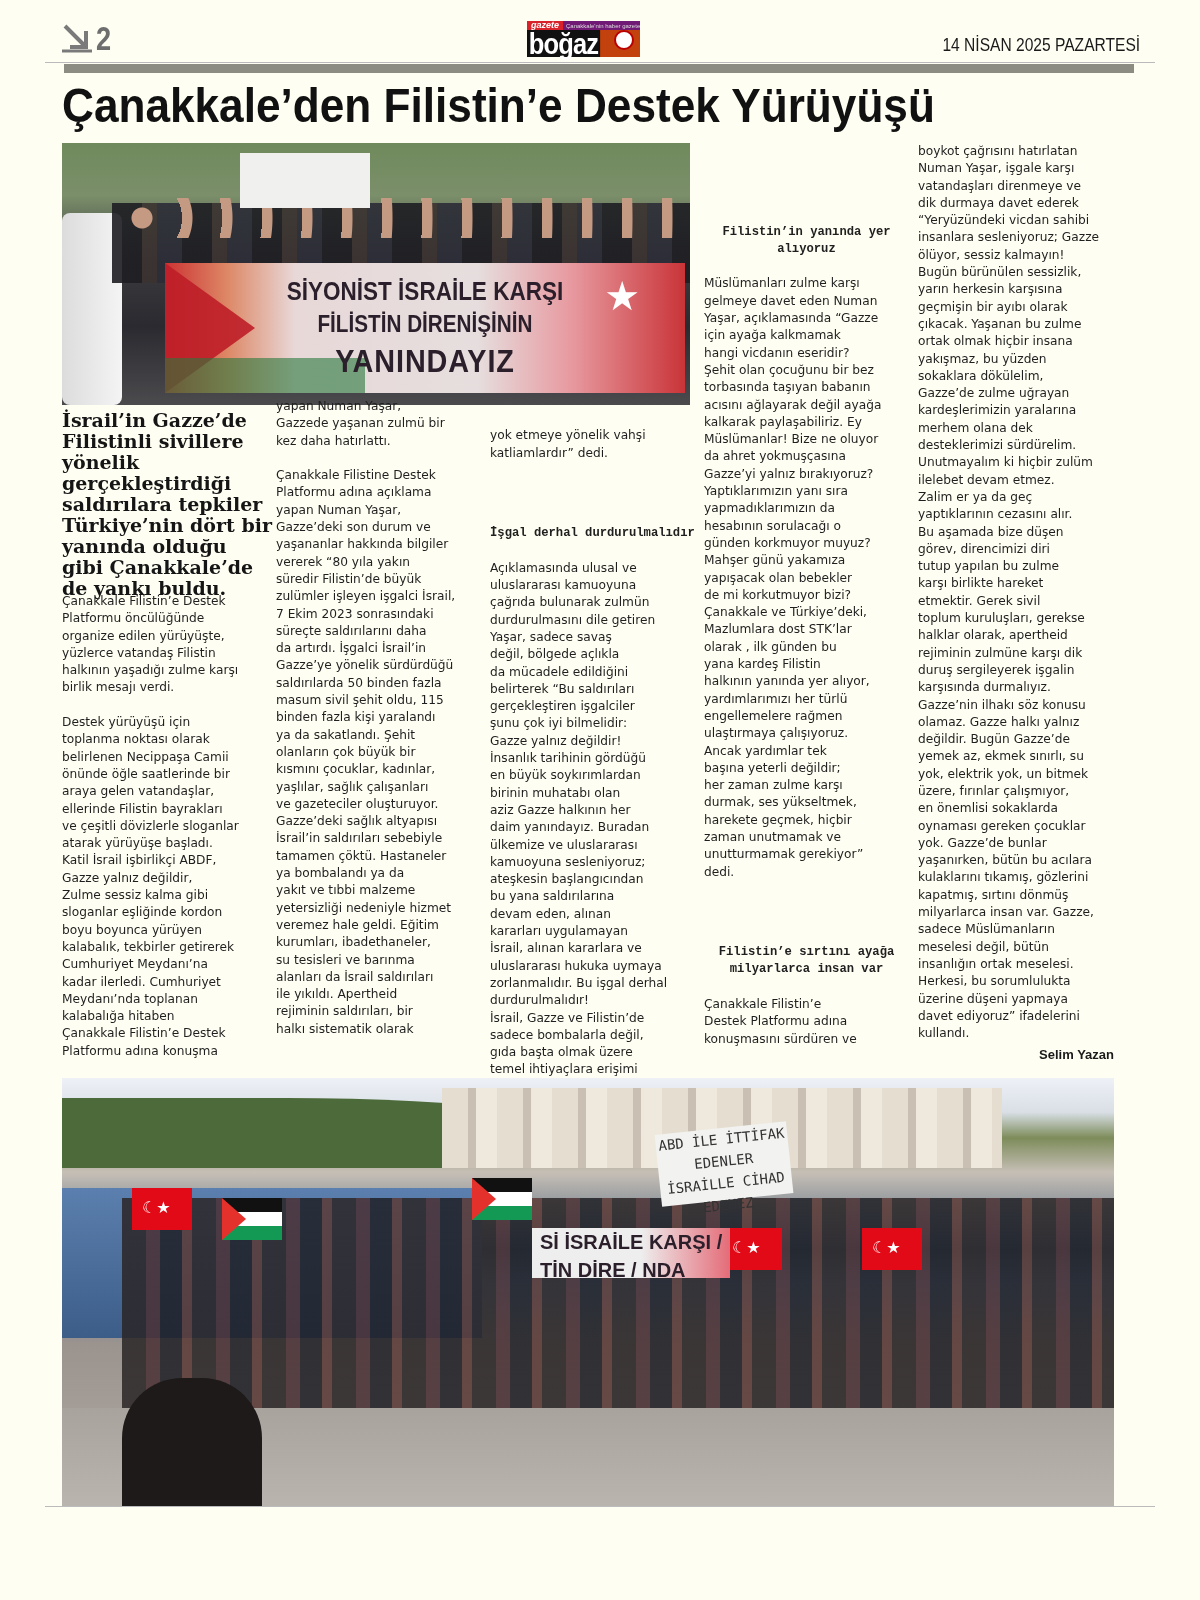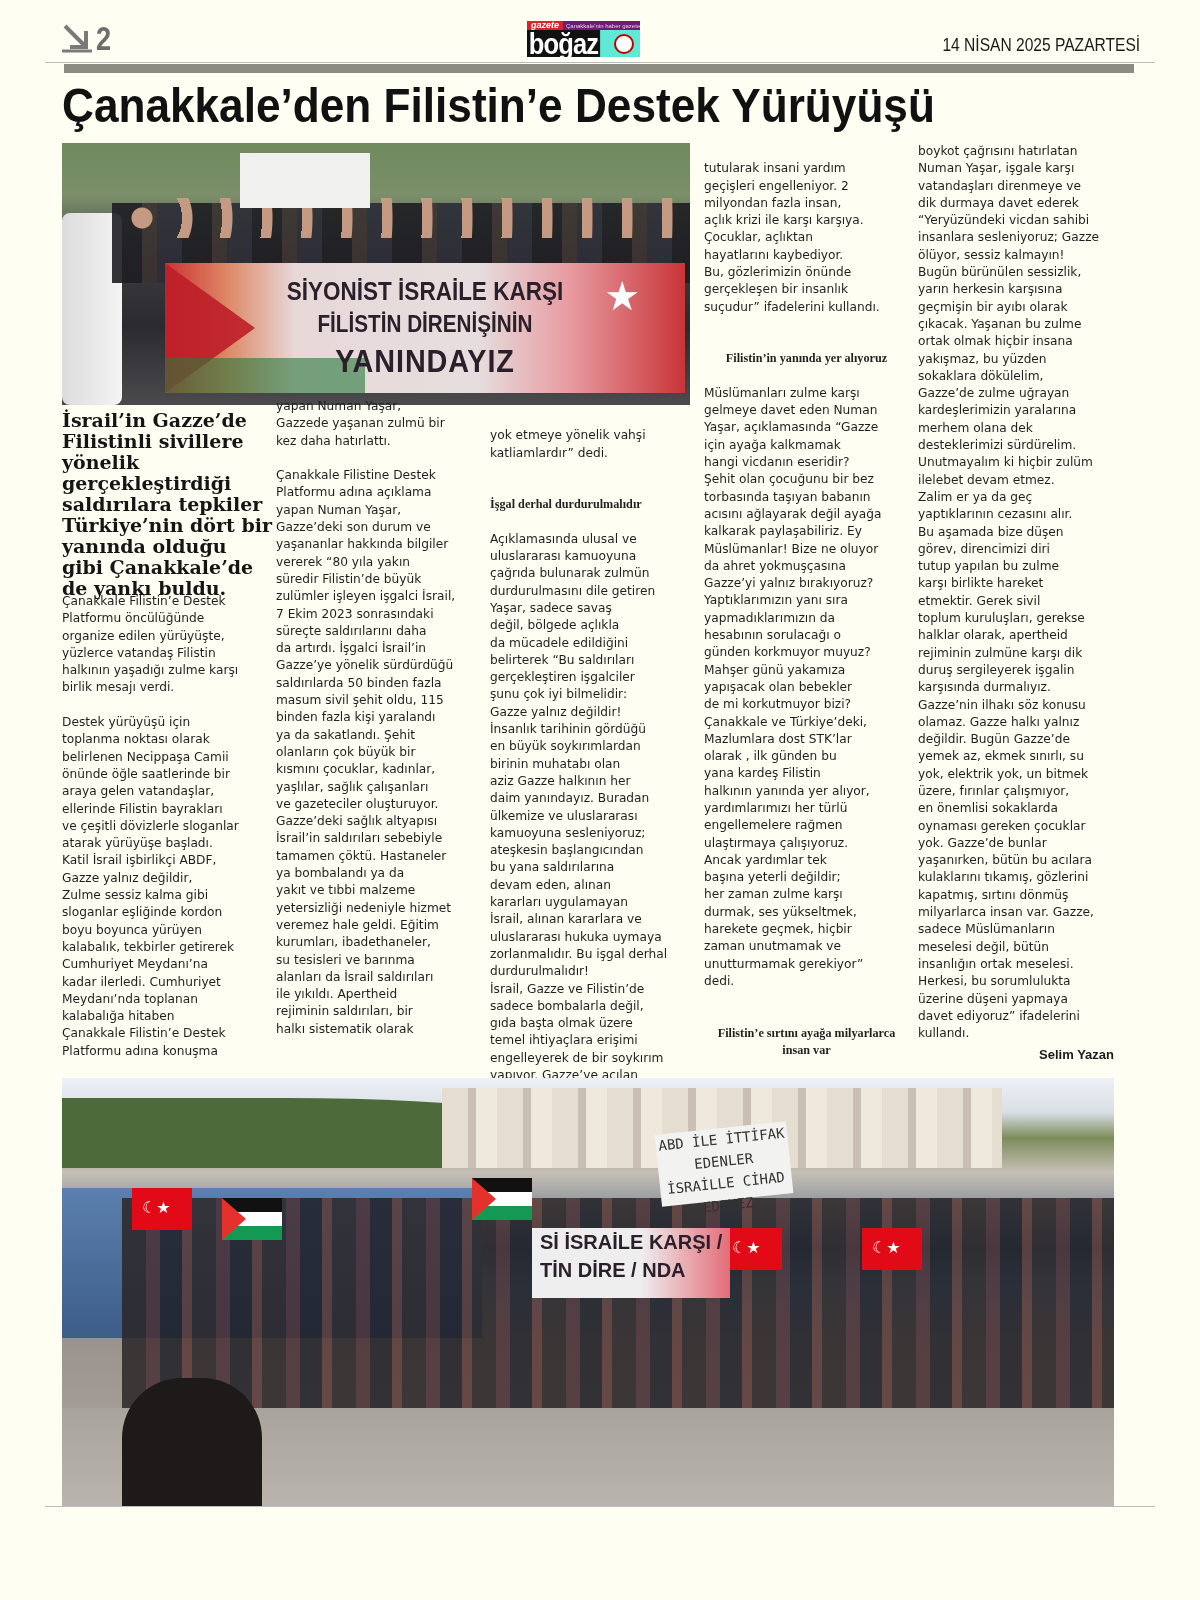--- a/index.html
+++ b/index.html
@@ -6,21 +6,21 @@
   body { width:1200px; height:1600px; background:#fffef2; position:relative; overflow:hidden; font-family:"Liberation Sans", sans-serif; color:#1a1a1a; }
   .abs { position:absolute; }
   
   .page-no { left:62px; top:18px; height:40px; display:flex; align-items:center; }
   .arrow-ico { width:30px; height:30px; position:relative; margin-right:4px; }
   .page-num { font-family:"Liberation Sans", sans-serif; font-weight:bold; font-size:34px; color:#6e6e6e; transform:scaleX(0.8); transform-origin:left; }
   .logo { left:527px; top:21px; width:113px; height:36px; }
   .logo .top { height:9px; background:#701a75; display:flex; align-items:center; }
   .logo .gz { color:#fff; font-style:italic; font-weight:bold; font-size:9px; padding:0 4px; background:#d8232a; height:9px; line-height:9px; }
   .logo .slogan { color:#ddd; font-size:6px; padding-left:3px; white-space:nowrap; overflow:hidden; }
-  .logo .bot { height:27px; background:#5eead4; display:flex; align-items:center; }
+  .logo .bot { height:27px; background:#c2410c; display:flex; }
   .logo .bogaz { font-weight:bold; font-size:30px; color:#fff; background:#111; line-height:27px; padding:0 2px; letter-spacing:-1px; transform:scaleX(0.85); transform-origin:left; }
   .logo .seal { width:16px; height:16px; border-radius:50%; background:#fff; border:2px solid #b00; margin-left:auto; margin-right:6px; }
   .date { right:60px; top:34px; font-size:19px; color:#1a1a1a; transform:scaleX(0.82); transform-origin:right; white-space:nowrap; }
   .hr-thin { left:45px; top:62px; width:1110px; height:1px; background:#bbb; }
   .hr-bar { left:64px; top:64px; width:1070px; height:9px; background:#8c8c82; }
   .headline { left:62px; top:78px; width:1080px; font-family:"Liberation Sans", sans-serif; font-weight:bold; font-size:48px; letter-spacing:0px; color:#111; white-space:nowrap; transform:scaleX(0.92); transform-origin:left; }
   
   .photo1 { left:62px; top:143px; width:628px; height:262px; overflow:hidden; background:linear-gradient(180deg,#6f8a5c 0%,#7b8f6a 20%,#3c3b3f 45%,#2a2a30 70%,#4b4b4e 100%); }
   .photo1 .car { left:0; top:70px; width:60px; height:192px; background:linear-gradient(90deg,#dcdcdc,#f4f4f4); border-radius:8px; }
   .photo1 .crowd { left:50px; top:60px; width:580px; height:80px; background:repeating-linear-gradient(90deg,#1d1d22 0 30px,#3a3230 30px 45px,#2b2c36 45px 70px); opacity:0.9; }
@@ -38,31 +38,31 @@
   .photo2 .hill { left:0; top:20px; width:560px; height:70px; background:#4d6a3b; border-radius:0 60% 0 0; position:absolute; }
   .photo2 .city { left:380px; top:10px; width:560px; height:80px; position:absolute; background:repeating-linear-gradient(90deg,#e4ddd0 0 26px,#c9bfb2 26px 34px,#efe8dc 34px 55px); }
   .photo2 .water { left:0; top:110px; width:420px; height:150px; position:absolute; background:linear-gradient(180deg,#5b7fae,#3c5d88); }
   .photo2 .crowd { left:60px; top:120px; width:1000px; height:230px; position:absolute; background:repeating-linear-gradient(90deg,#2a2526 0 24px,#4a3034 24px 38px,#1e1f25 38px 60px,#5b3a36 60px 70px); opacity:0.85; }
   .photo2 .sign { left:596px; top:50px; width:132px; height:72px; position:absolute; background:#f2f2f0; color:#333; font-size:14px; font-family:"DejaVu Sans Mono", monospace; text-align:center; line-height:22px; transform:rotate(-6deg); }
   .photo2 .flag { position:absolute; width:60px; height:42px; background:#e30a17; }
   .photo2 .flag::after { content:"☾★"; color:#fff; font-size:16px; position:absolute; left:10px; top:10px; }
   .photo2 .pflag { position:absolute; width:60px; height:42px; background:linear-gradient(180deg,#111 0 33%,#fff 33% 66%,#149954 66% 100%); }
   .photo2 .pflag::before { content:""; position:absolute; left:0; top:0; border-top:21px solid transparent; border-bottom:21px solid transparent; border-left:24px solid #e4312b; }
   .photo2 .walkway { left:0; top:330px; width:1052px; height:98px; position:absolute; background:linear-gradient(180deg,#a9a39d,#bab4ae); }
-  .photo2 .banner2 { left:470px; top:150px; width:190px; height:70px; position:absolute; background:linear-gradient(90deg,#eee 0,#eee 55%,#e46c78 100%); color:#2a1f2a; font-weight:bold; font-size:20px; line-height:28px; padding-left:8px; }
+  .photo2 .banner2 { left:470px; top:150px; width:190px; height:50px; position:absolute; background:linear-gradient(90deg,#eee 0,#eee 55%,#e46c78 100%); color:#2a1f2a; font-weight:bold; font-size:20px; line-height:28px; padding-left:8px; }
   .photo2 .hood { left:60px; top:300px; width:140px; height:128px; position:absolute; background:#1e1a19; border-radius:60px 60px 0 0; }
   
   .col { position:absolute; font-family:"DejaVu Sans", sans-serif; font-size:12.2px; line-height:17.3px; color:#1f1f1f; white-space:pre-line; }
   .lead { left:62px; top:410px; width:212px; font-family:"DejaVu Serif", serif; font-weight:bold; font-size:19px; line-height:21px; white-space:normal; color:#151515; }
   .c1 { left:62px; top:593px; width:212px; }
   .c2 { left:276px; top:398px; width:212px; }
   .c3 { left:490px; top:410px; width:212px; }
   .c4 { left:704px; top:143px; width:205px; }
   .c5 { left:918px; top:143px; width:205px; }
-  .sub { font-weight:bold; font-family:Liberation Serif, serif; display:block; white-space:normal; }
+  .sub { font-weight:bold; font-family:Liberation Mono, monospace; display:block; white-space:normal;margin-top:29px; }
   .sub.center { text-align:center; }
   .byline { right:86px; top:1047px; font-weight:bold; font-size:13px; font-family:"Liberation Sans", sans-serif; }
   .foot-line { left:45px; top:1506px; width:1110px; height:1px; background:#bbb; }
 </style>
 </head>
 <body>
 
 <div class="abs page-no">
   <span class="arrow-ico">
     <svg width="30" height="30" viewBox="0 0 30 30">
@@ -206,29 +206,20 @@
  İsrail, Gazze ve Filistin’de
 sadece bombalarla değil,
 gıda başta olmak üzere
 temel ihtiyaçlara erişimi
 engelleyerek de bir soykırım
 yapıyor. Gazze’ye açılan
 sınır kapıları abluka altında</span>
 </div>
 
 <div class="col c4">
-  <span>tutularak insani yardım
-geçişleri engelleniyor. 2
-milyondan fazla insan,
-açlık krizi ile karşı karşıya.
-Çocuklar, açlıktan
-hayatlarını kaybediyor.
-Bu, gözlerimizin önünde
-gerçekleşen bir insanlık
-suçudur” ifadelerini kullandı.</span>
   <span style="display:block;height:17px"></span>
   <span class="sub center">Filistin’in yanında yer alıyoruz</span>
   <span>Müslümanları zulme karşı
 gelmeye davet eden Numan
 Yaşar, açıklamasında “Gazze
 için ayağa kalkmamak
 hangi vicdanın eseridir?
 Şehit olan çocuğunu bir bez
 torbasında taşıyan babanın
 acısını ağlayarak değil ayağa

